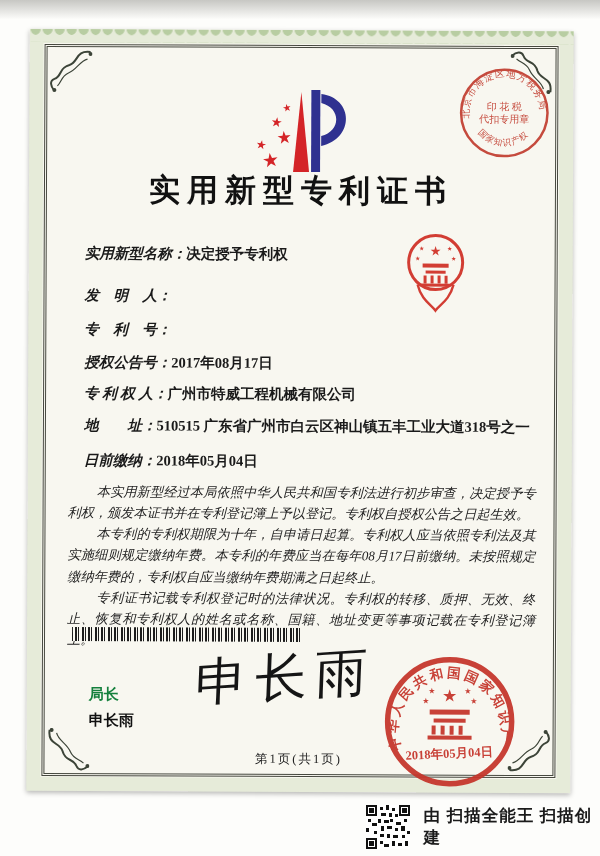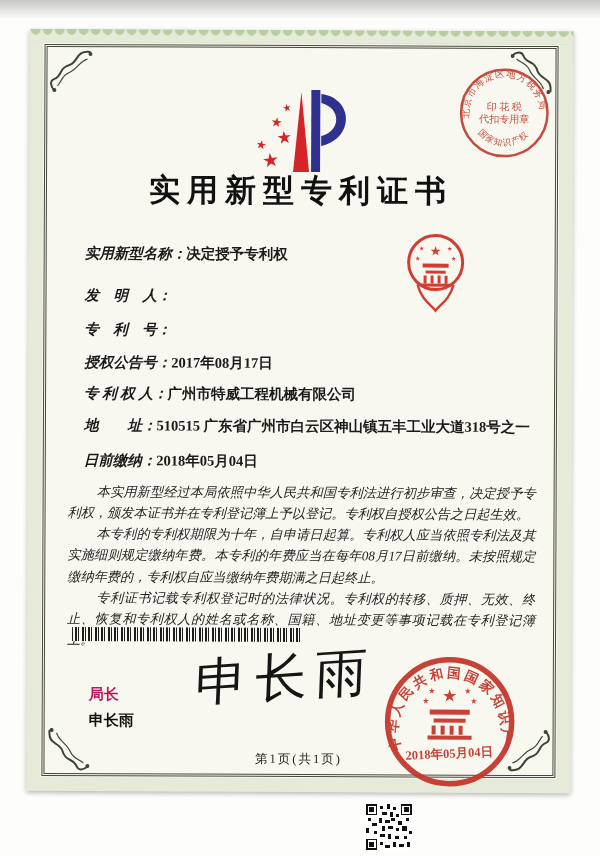--- a/index.html
+++ b/index.html
@@ -71,21 +71,21 @@
 
   
   .barcode{
     position:absolute; left:45px; top:598px; width:228px; height:14px;
     background:repeating-linear-gradient(90deg,
       #1c1c1c 0 1px, #f8f7f0 1px 3px,
       #1c1c1c 3px 5px, #f8f7f0 5px 6px,
       #1c1c1c 6px 7px, #f8f7f0 7px 10px,
       #1c1c1c 10px 12px, #f8f7f0 12px 13px);
   }
-  .signer-title{ position:absolute; left:62px; top:656px; font-size:15px; font-weight:bold; color:#be185d; }
+  .signer-title{ position:absolute; left:62px; top:656px; font-size:15px; font-weight:bold; color:#15803d; }
   .signer-name { position:absolute; left:62px; top:682px; font-size:15px; font-weight:bold; color:#111; }
   .signature{
     position:absolute; left:168px; top:612px; width:210px; height:90px;
     font-size:52px; color:#151515; letter-spacing:8px;
     transform:rotate(-4deg) skewX(-6deg);
     font-weight:500; white-space:nowrap;
   }
   .office-seal{ position:absolute; left:355px; top:623px; width:136px; height:136px; opacity:.93; }
   .page-footer{
     position:absolute; top:721px; left:0; right:0; text-align:center;
@@ -280,13 +280,14 @@
       <rect x="14" y="19" width="2" height="3"></rect>
         <rect x="18" y="20" width="3" height="2"></rect>
         <rect x="24" y="20" width="2" height="2"></rect>
       <rect x="9" y="24" width="2" height="2"></rect>
         <rect x="12" y="26" width="3" height="2"></rect>
         <rect x="17" y="24" width="2" height="3"></rect>
       <rect x="21" y="25" width="3" height="2"></rect>
         <rect x="26" y="24" width="2" height="3"></rect>
     </g>
   </svg>
+  <span class="scan-text">由 扫描全能王 扫描创建</span>
 </div>
 
 </body></html>

